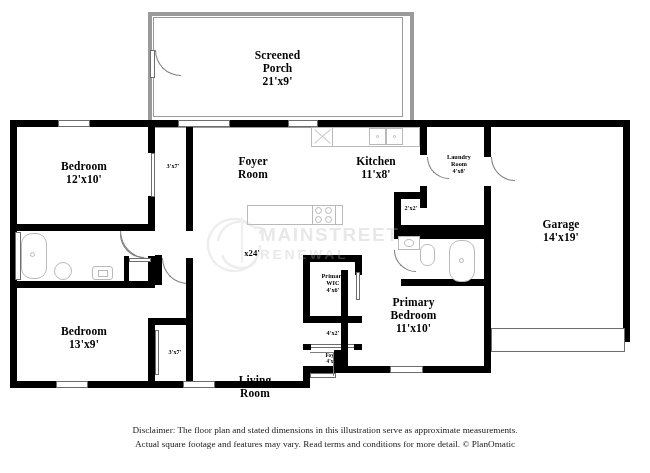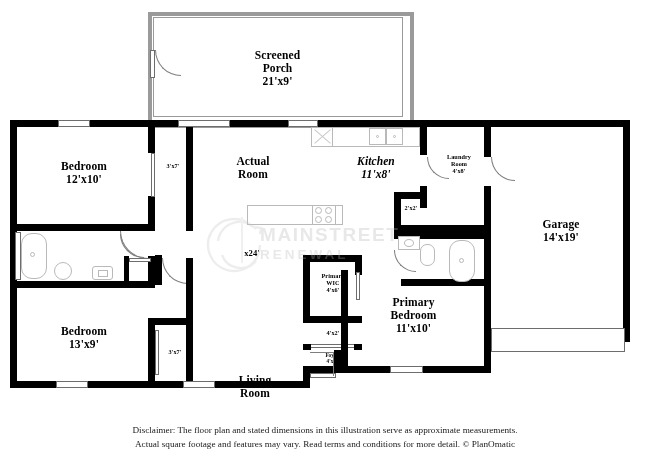--- a/index.html
+++ b/index.html
@@ -80,24 +80,24 @@
   <div class="wall" style="left:17px;top:224px;width:138px;height:7px;"></div>
   <div class="lbl l-big" style="left:25px;top:160px;width:118px;">Bedroom
 12'x10'</div>
 
   <div class="win" style="left:151px;top:153px;width:4px;height:44px;"></div>
   <div class="lbl l-sm" style="left:157px;top:162px;width:32px;">3'x7'</div>
   <div class="wall" style="left:186px;top:127px;width:7px;height:104px;"></div>
 
   <div class="door" style="left:120px;top:231px;width:28px;height:28px;border-bottom-left-radius:28px;"></div>
 
-  <div class="lbl l-big" style="left:198px;top:155px;width:110px;">Actual
+  <div class="lbl l-big" style="left:198px;top:155px;width:110px;">Foyer
 Room</div>
 
-  <div class="lbl l-big" style="left:330px;top:155px;width:92px;font-style:italic;">Kitchen
+  <div class="lbl l-big" style="left:330px;top:155px;width:92px;">Kitchen
 11'x8'</div>
 
   <div class="fix" style="left:311px;top:127px;width:109px;height:20px;"></div>
   <div class="fix" style="left:311px;top:127px;width:22px;height:20px;"></div>
   <div class="thin" style="left:312px;top:136px;width:21px;height:1px;background:#c9c9c9;transform:rotate(41deg);"></div>
   <div class="thin" style="left:312px;top:136px;width:21px;height:1px;background:#c9c9c9;transform:rotate(-41deg);"></div>
   <div class="fix" style="left:369px;top:128px;width:17px;height:17px;"></div>
   <div class="fix" style="left:386px;top:128px;width:17px;height:17px;"></div>
   <div class="fixr" style="left:376px;top:135px;width:3px;height:3px;"></div>
   <div class="fixr" style="left:393px;top:135px;width:3px;height:3px;"></div>

